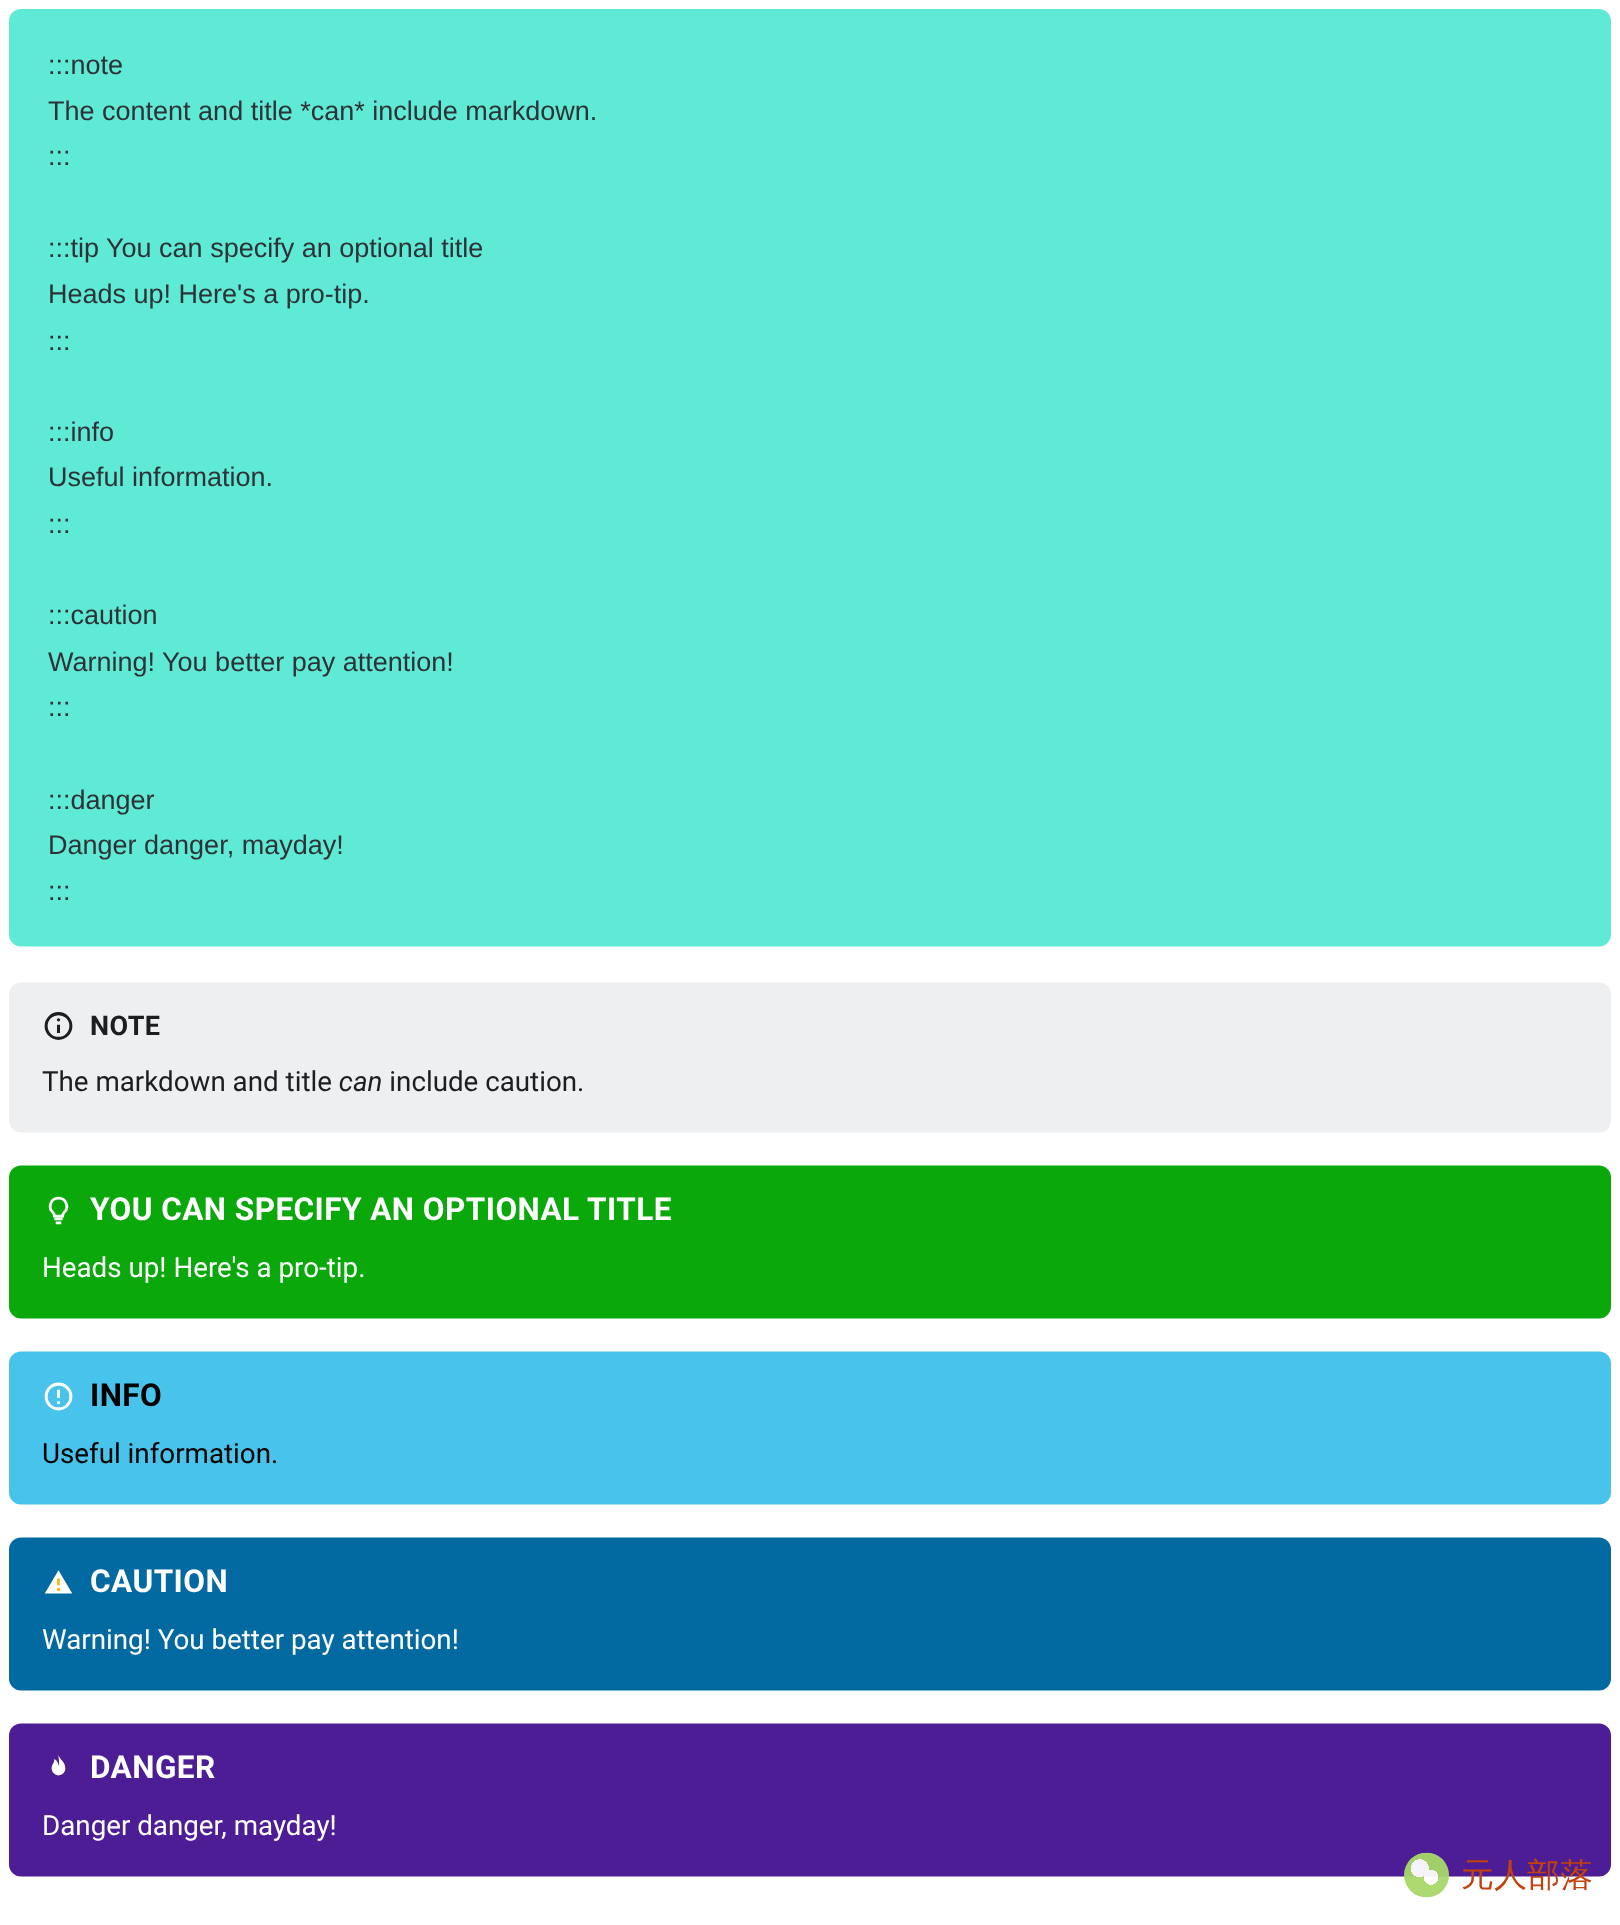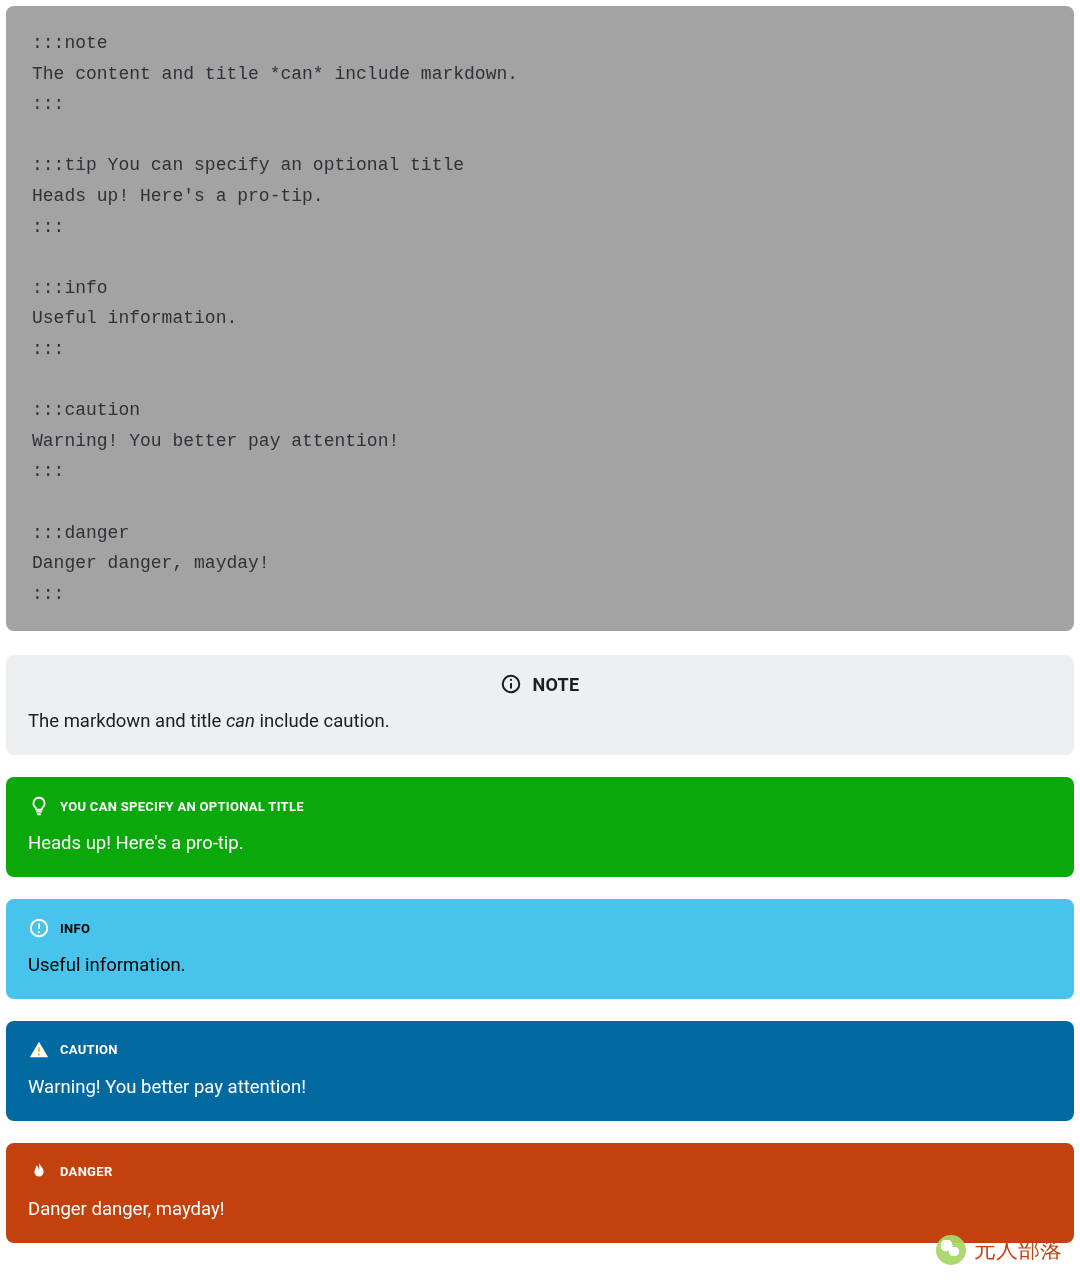--- a/index.html
+++ b/index.html
@@ -4,70 +4,70 @@
 <style>
   * { box-sizing: border-box; margin: 0; padding: 0; }
   body {
     font-family: -apple-system, BlinkMacSystemFont, "Segoe UI", Roboto, Helvetica, Arial, sans-serif;
     background: #ffffff;
     width: 1080px;
     padding: 0;
   }
   .container { padding: 0; }
   .code-block {
-    background: #a3a3a3;
+    background: #5eead4;
     border-radius: 8px;
     padding: 22px 26px;
     margin: 6px 6px 24px 6px;
-    font-family: Liberation Mono, monospace;
+    font-family: Liberation Sans, sans-serif;
     font-size: 18px;
     line-height: 1.7;
     color: #2e3238;
     white-space: pre-wrap;
   }
   .admonition {
     border-radius: 8px;
     padding: 18px 22px 20px 22px;
     margin: 6px 6px 22px 6px;
   }
   .admonition-header {
     display: flex;
     align-items: center;
     gap: 10px;
     font-weight: 700;
-    font-size: 13px;
+    font-size: 21px;
     letter-spacing: 0.3px;
     margin-bottom: 14px;
     text-transform: uppercase;
   }
   .admonition.note .admonition-header { text-transform: none; }
   .admonition-body {
     font-size: 18.5px;
     line-height: 1.4;
   }
   .admonition-body em { font-style: italic; }
   .admonition.note {
     background: #eeeff1;
     color: #1c1e21;
   }
-  .admonition.note .admonition-header { color: #1c1e21; font-size: 18px; justify-content: center; }
+  .admonition.note .admonition-header { color: #1c1e21; font-size: 18px; }
   .admonition.tip {
     background: #0aa80a;
     color: #ffffff;
   }
   .admonition.info {
     background: #48c3eb;
     color: #000000;
   }
   .admonition.caution {
     background: #0369a1;
     color: #ffffff;
   }
   .admonition.danger {
-    background: #c2410c;
+    background: #4c1d95;
     color: #ffffff;
   }
   .admonition .icon-slot { display: inline-flex; }
   .admonition svg { width: 22px; height: 22px; }
   .watermark {
     position: fixed;
     right: 18px;
     bottom: 18px;
     display: flex;
     align-items: center;

